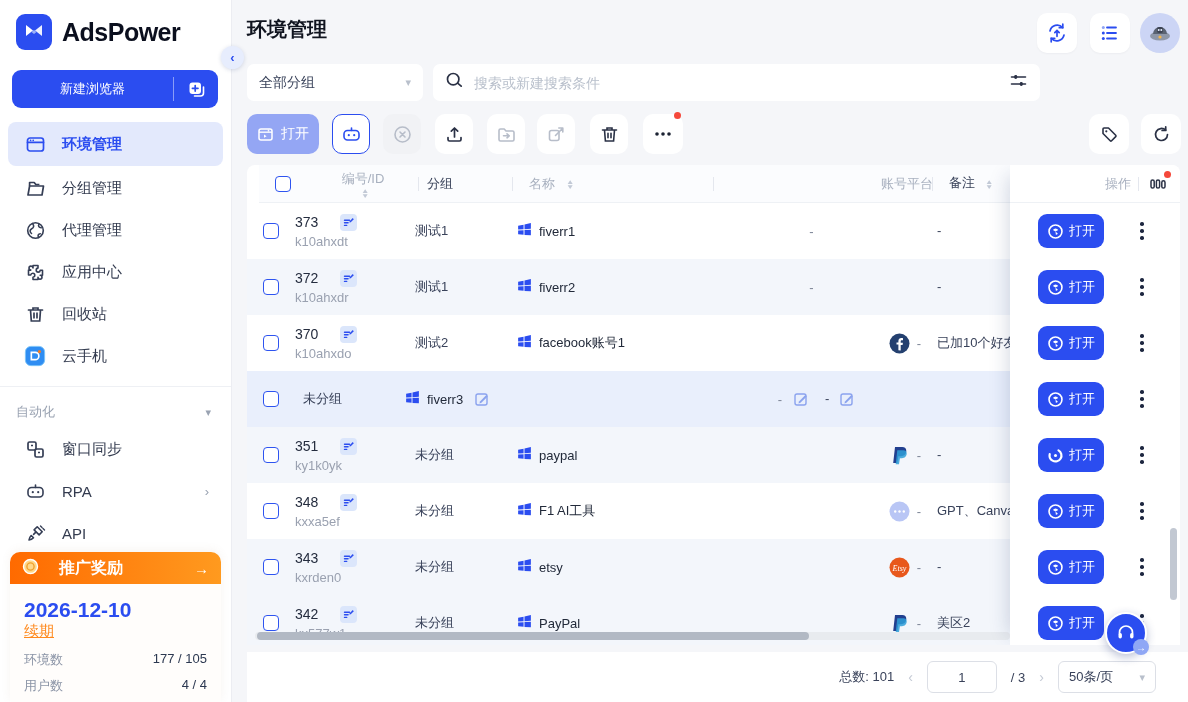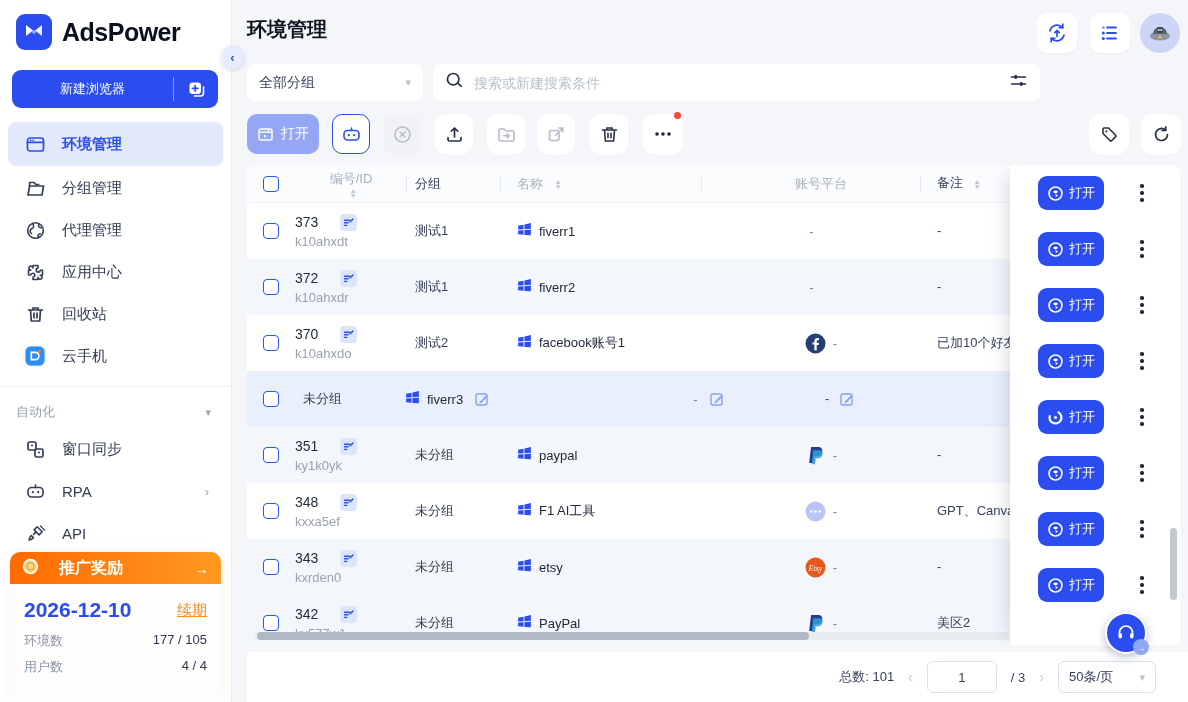--- a/index.html
+++ b/index.html
@@ -24,21 +24,21 @@
   .nav-item.active .nlabel { color:#2b4df0; font-weight:600; }
   .side-div { height:1px; background:#eef0f4; margin:10px 0; }
   .section-row { display:flex; align-items:center; justify-content:space-between; padding:6px 20px 6px 16px; color:#9aa3b2; font-size:13px; }
   .nav-arrow { margin-left:auto; margin-right:14px; color:#9aa3b2; font-size:13px; }
   
   .promo { position:absolute; left:10px; right:10px; bottom:0; height:150px; border-radius:10px 10px 0 0; box-shadow:0 -2px 10px rgba(150,120,80,.08); }
   .promo-head { height:32px; border-radius:10px 10px 0 0; background:linear-gradient(90deg,#ff6a00,#ff9a1f); display:flex; align-items:center; padding:0 12px; color:#fff; cursor:pointer; }
   .promo-head .pt { font-size:16px; font-weight:700; margin-left:20px; }
   .promo-head .pa { margin-left:auto; font-size:15px; }
   .promo-body { background:#fffdfb; height:118px; padding:10px 14px 0 14px; border-radius:0 0 2px 2px; }
-  .promo-date-row { display:flex; align-items:center; justify-content:space-between; margin:4px 0 10px 0; }
+  .promo-date-row { display:flex; align-items:flex-start; justify-content:space-between; margin:4px 0 10px 0;flex-direction:column; }
   .promo-date { color:#2b4df0; font-size:21px; font-weight:700; }
   .promo-renew { color:#ff8a1e; font-size:15px; text-decoration:underline; cursor:pointer; }
   .stat-row { display:flex; justify-content:space-between; font-size:13px; margin-top:8px; }
   .stat-row .sl { color:#8b94a6; }
   .stat-row .sv { color:#2c3850; }
 
   
   .main { position:absolute; left:233px; top:0; width:955px; height:702px; }
   .page-title { position:absolute; left:14px; top:16px; font-size:20px; font-weight:700; color:#10141f; }
   .top-btn { position:absolute; top:13px; width:40px; height:40px; background:#fff; border-radius:10px; display:flex; align-items:center; justify-content:center; cursor:pointer; box-shadow:0 1px 2px rgba(20,30,60,.04); }
@@ -51,32 +51,32 @@
   .search-box input { border:none; outline:none; flex:1; font-size:14px; color:#701a75; margin-left:10px; font-family:inherit; background:transparent; }
   .search-box input::placeholder { color:#b9c0cc; }
 
   .tool-btn { position:absolute; top:114px; height:40px; background:#fff; border-radius:10px; display:flex; align-items:center; justify-content:center; cursor:pointer; }
   .tool-btn.disabled { background:#f1f2f5; }
   .open-main-btn { position:absolute; left:14px; top:114px; width:72px; height:40px; background:#94a6f4; border-radius:10px; display:flex; align-items:center; justify-content:center; gap:7px; color:#fff; font-size:14px; cursor:pointer; }
   .red-dot { position:absolute; width:7px; height:7px; border-radius:50%; background:#f5483b; }
 
   
   .table-panel { position:absolute; left:14px; top:165px; width:933px; height:480px; background:#fff; border-radius:8px 8px 0 0; overflow:hidden; }
-  .thead { position:absolute; left:0; top:0; right:0; height:38px; background:#fbfcfe; border-bottom:1px solid #eef1f5; display:flex; align-items:center; color:#a8b0bf; font-size:13px; }
+  .thead { position:absolute; left:12px; top:0; right:0; height:38px; background:#fbfcfe; border-bottom:1px solid #eef1f5; display:flex; align-items:center; color:#a8b0bf; font-size:13px; }
   .rows { position:absolute; left:0; top:38px; right:0; bottom:0; }
   .row { display:flex; align-items:center; height:56px; background:#fff; cursor:pointer; }
   .row.stripe { background:#f3f6fb; }
   .row.hover { background:#e9effc; }
   .cell { display:flex; align-items:center; }
   .c-check { width:48px; justify-content:center; }
   .c-id { width:112px; flex-direction:column; align-items:flex-start; justify-content:center; }
   .c-group { width:94px; padding-left:8px; font-size:13px; color:#39425a; }
   .c-name { width:201px; padding-left:16px; gap:7px; font-size:13px; color:#222a3a; }
   .c-platform { width:219px; justify-content:center; gap:7px; font-size:13px; color:#7c8596; }
-  .c-platform.left { justify-content:center; padding-left:19px; }
+  .c-platform.left { justify-content:flex-end; padding-left:19px; }
   .c-remark { flex:1; padding-left:16px; font-size:13px; color:#39425a; line-height:1.45; align-items:center; gap:6px; }
   .hcell { height:100%; display:flex; align-items:center; position:relative; }
   .hsep::after { content:""; position:absolute; right:0; top:12px; height:14px; width:1px; background:#e4e7ee; }
   .sort { display:inline-flex; flex-direction:column; margin-left:5px; line-height:5px; }
   .sort span { font-size:6.5px; color:#c2c9d6; transform:scaleX(1.3); }
   .cb { width:16px; height:16px; border:1.6px solid #2e54f0; border-radius:4px; background:#fff; display:inline-block; }
   .id-top { display:flex; align-items:center; gap:22px; }
   .id-num { font-size:14px; color:#242c3e; }
   .id-badge { width:17px; height:17px; background:#dbe6fb; border-radius:4px; display:inline-flex; align-items:center; justify-content:center; }
   .id-code { font-size:13px; color:#9aa1b0; margin-top:3px; }
@@ -723,20 +723,32 @@
               </span>
               <span>-</span>
             </div>
     <div class="cell c-remark">
               <span>美区2</span>
             </div>
   </div>
         </div>
 
       <div class="ops-col">
+        <div class="ops-head">
+          <span class="ol">操作</span>
+          <span class="osep"></span>
+          <span class="cfg" style="position:absolute">
+            <svg width="20" height="20" viewBox="0 0 20 20" fill="none" stroke="#2a3145" stroke-width="1.5">
+                <rect x="3" y="6" width="3.2" height="8" rx="1.6"></rect>
+                <rect x="8.4" y="6" width="3.2" height="8" rx="1.6"></rect>
+                <rect x="13.8" y="6.8" width="3.2" height="7.2" rx="1.6"></rect>
+              </svg>
+            <span class="red-dot" style="right:-3px;top:-3px"></span>
+          </span>
+        </div>
         <div>
             <div class="ops-row">
     <div class="open-btn">
       <span style="display:inline-flex">
                   <svg width="17" height="17" viewBox="0 0 20 20" fill="none">
                     <circle cx="10" cy="10" r="7.6" stroke="#fff" stroke-width="1.9"></circle>
                     <path d="M10 6.4a3.6 3.6 0 0 1 3.2 1.9L10 10l-3-1.8A3.6 3.6 0 0 1 10 6.4z" fill="#fff"></path>
                     <path d="M12.8 12.6 10 10l.4 3.9a3.6 3.6 0 0 0 2.4-1.3z" fill="#fff"></path>
                   </svg>
                 </span>

